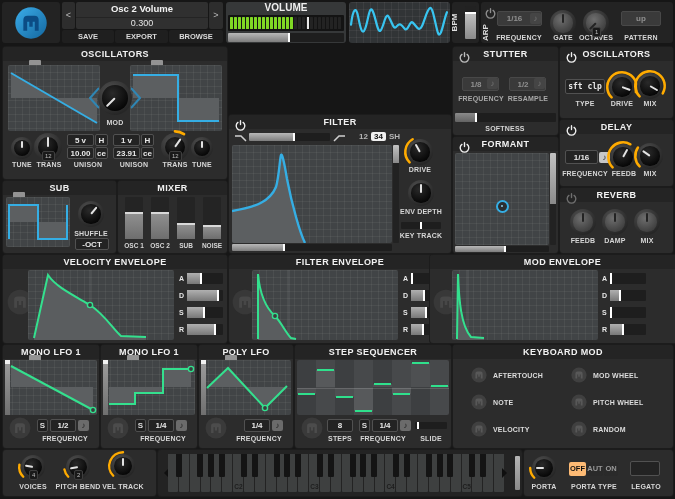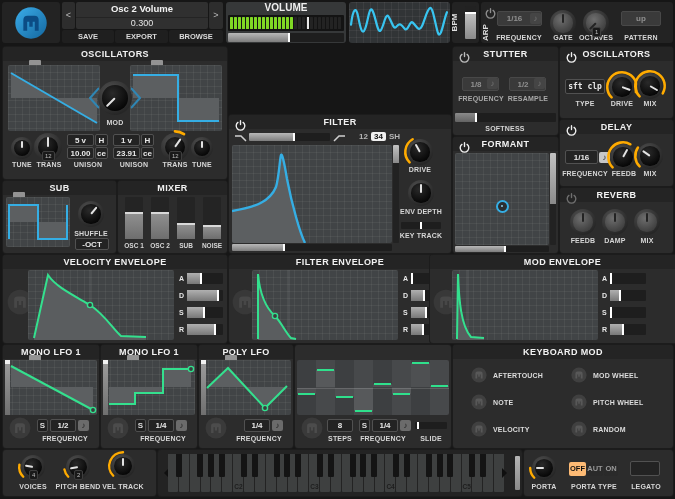--- a/index.html
+++ b/index.html
@@ -668,20 +668,21 @@
           <path d="M11 29 V16.5 Q11 11.5 16 11.5 H24 Q29 11.5 29 16.5 V29 H24.5 V18.5 H22 V24.5 H18 V18.5 H15.5 V29 Z" fill="#4c4c4c"></path>
         </svg></span>
     <div class="vbox" style="left:45px;top:74px;width:26px;height:13px">
         <span>1/4</span>
       </div>
     <span class="sync" style="left:73px;top:75px"></span>
     <span class="lbl" style="left:34px;top:90px;width:52px">FREQUENCY</span>
   </div>
 
   <div class="sec" style="left:295px;top:345px;width:156px;height:103px">
+    <div class="sec-title">STEP SEQUENCER</div>
     <div class="abs" style="left:2px;top:15px;width:152px;height:55px;border-radius:2px;overflow:hidden" id="steps">
       <i style="position:absolute;left:0;right:0;top:50%;height:1px;background:rgba(255,255,255,.14);z-index:2"></i>
     <div class="stepcol" style="left: 0%;">
           <div class="stepfill" style="top:50%;height:12.5%"></div>
           <div class="stepbar" style="top:calc(62.5% - 1px)"></div>
         </div>
         <div class="stepcol alt" style="left: 12.5%;">
           <div class="stepfill" style="top:18.5%;height:31.5%"></div>
           <div class="stepbar" style="top:calc(18.5% - 1px)"></div>
         </div>

